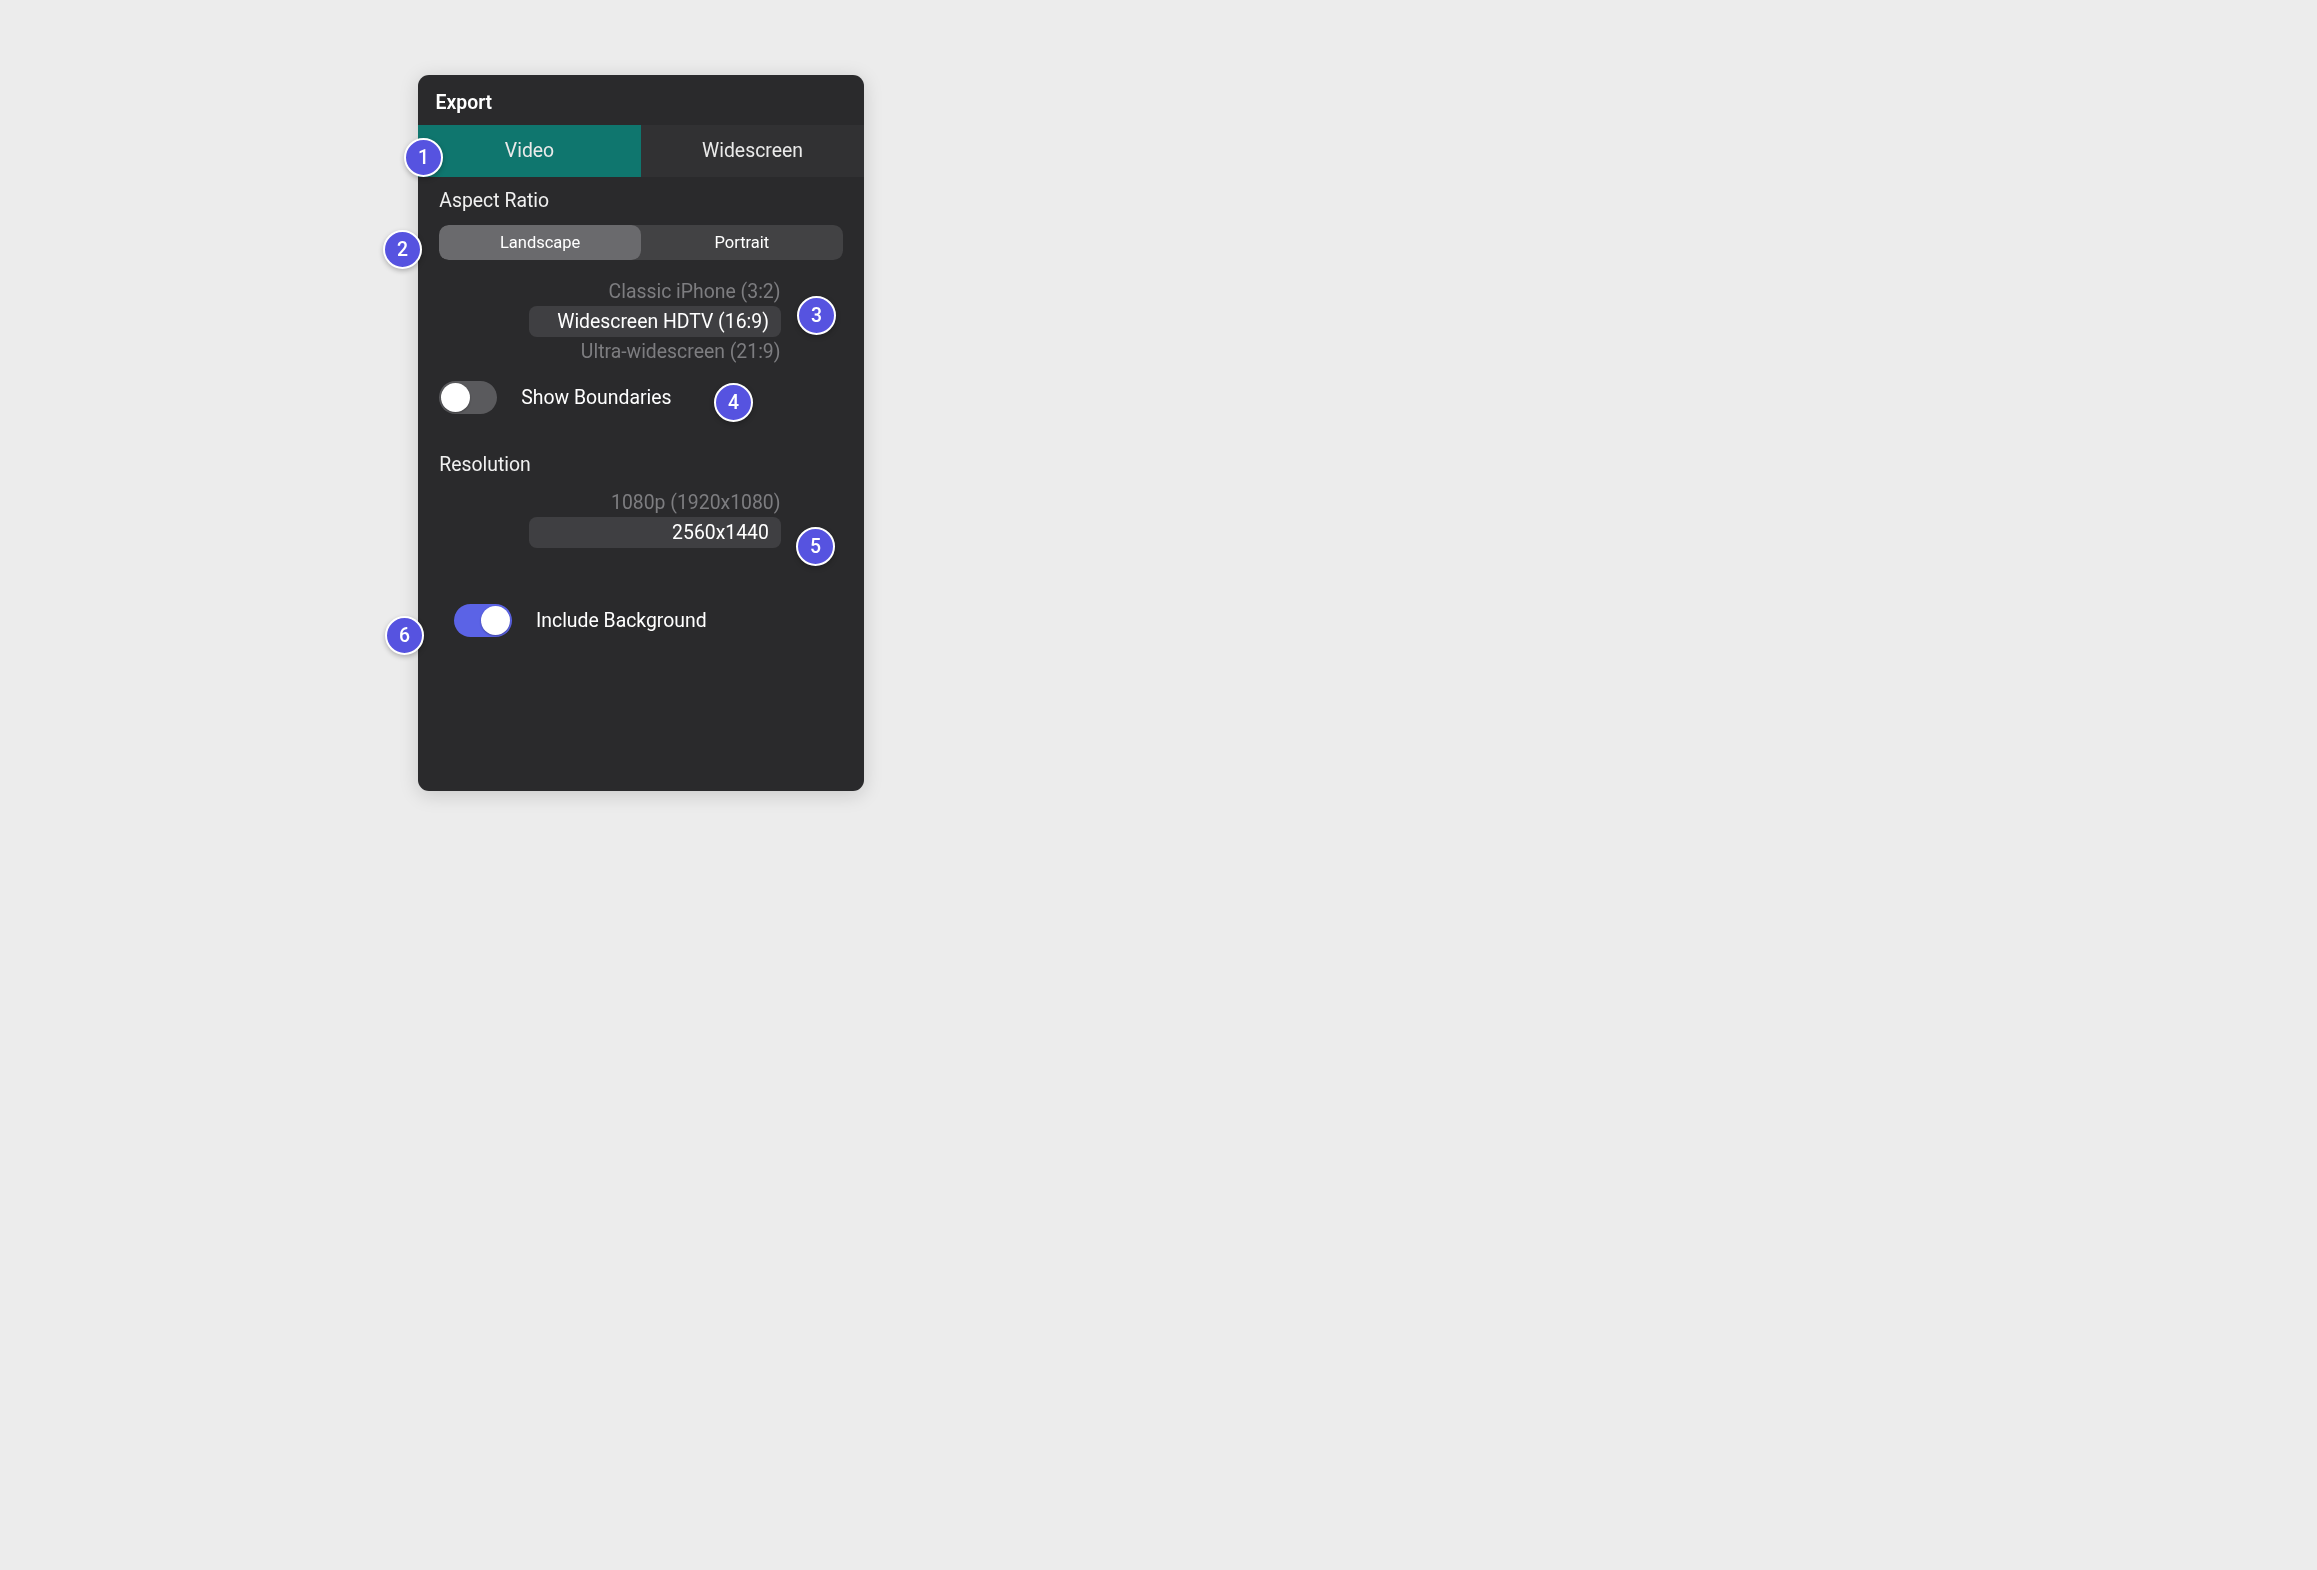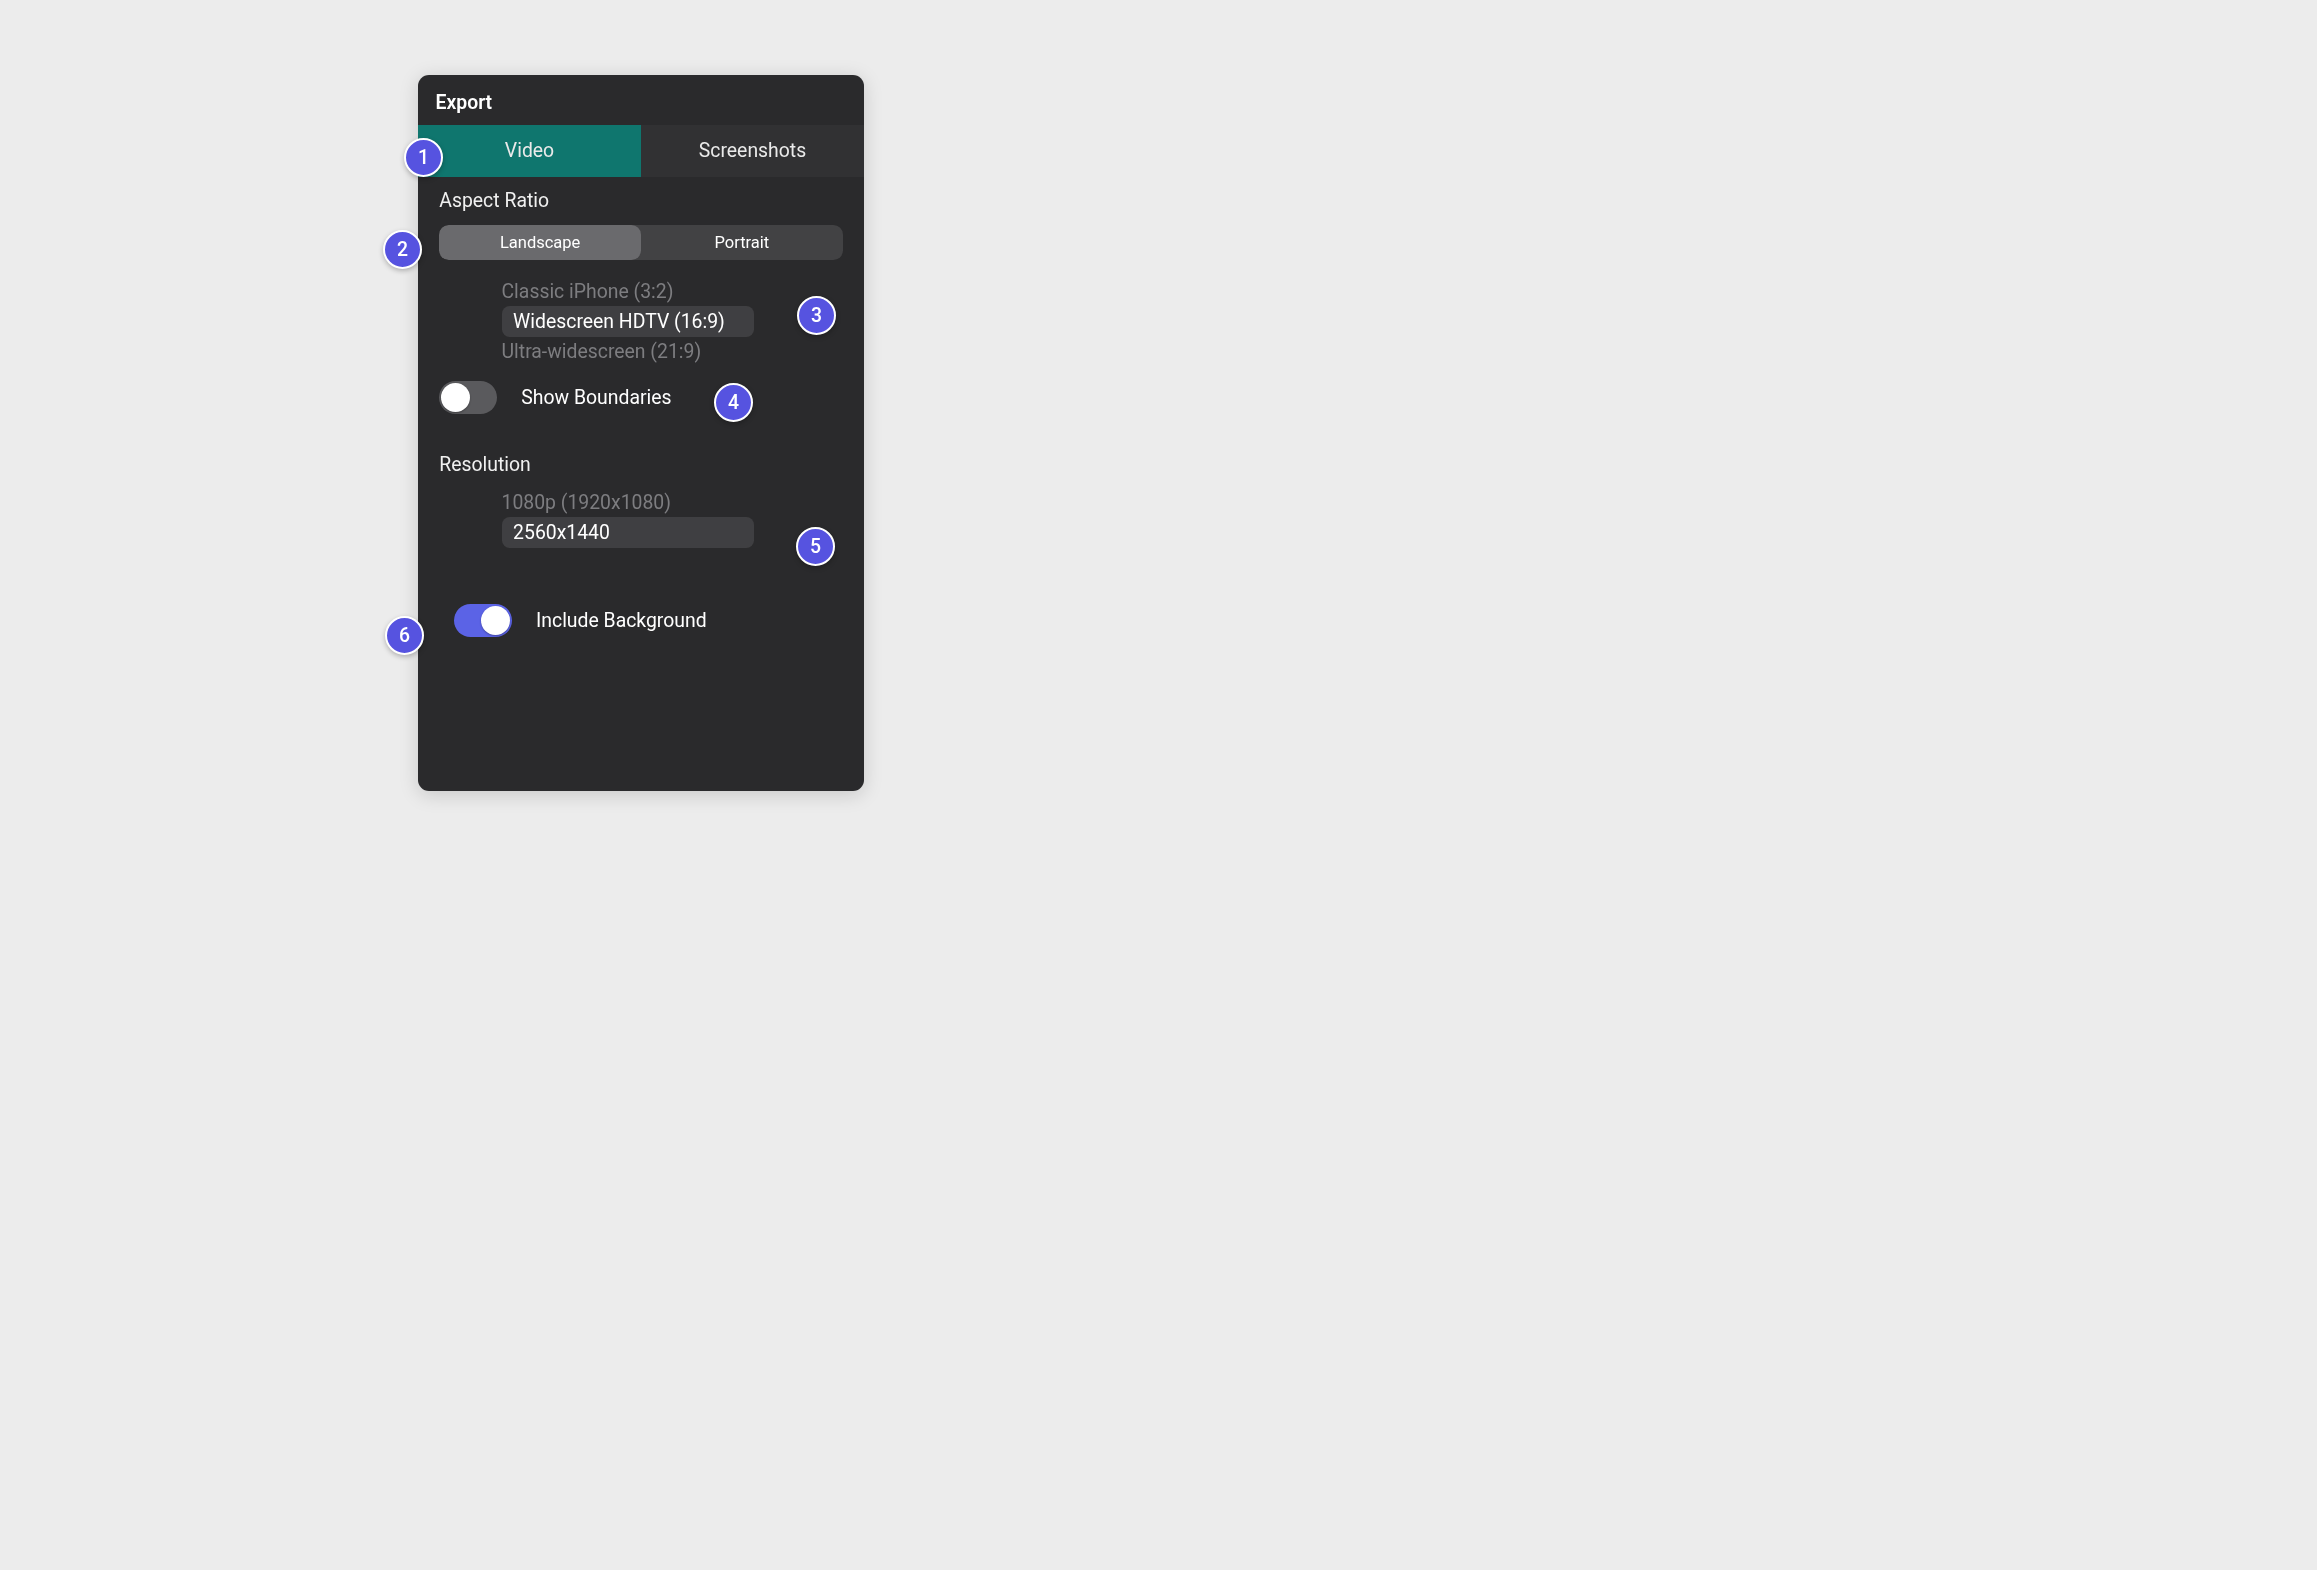--- a/index.html
+++ b/index.html
@@ -74,21 +74,21 @@
   .seg-btn.selected {
     background: #6a6a6d;
     border-radius: 9.7px;
     margin: 0;
   }
   .wheel {
     position: relative;
     width: 279px;
     margin: 17.5px auto 0 auto;
     height: 78px;
-    text-align: left;
+    text-align: right;
   }
   .wheel .row {
     font-size: 19.4px;
     line-height: 27px;
     color: #7d7d80;
     white-space: nowrap;
   }
   .wheel .row.sel {
     color: #fff;
     background: #3f3f42;
@@ -171,21 +171,21 @@
   }
 </style>
 </head>
 <body>
 
 <div class="panel">
   <div class="panel-title">Export</div>
 
   <div class="tabs">
     <div class="tab active">Video</div>
-    <div class="tab">Screenshots</div>
+    <div class="tab">Widescreen</div>
   </div>
 
   <div class="section">
     <div class="section-label">Aspect Ratio</div>
     <div class="seg">
       <div class="seg-btn selected">Landscape</div>
       <div class="seg-btn">Portrait</div>
     </div>
     <div class="wheel">
       <div class="row">Classic iPhone (3:2)</div>

